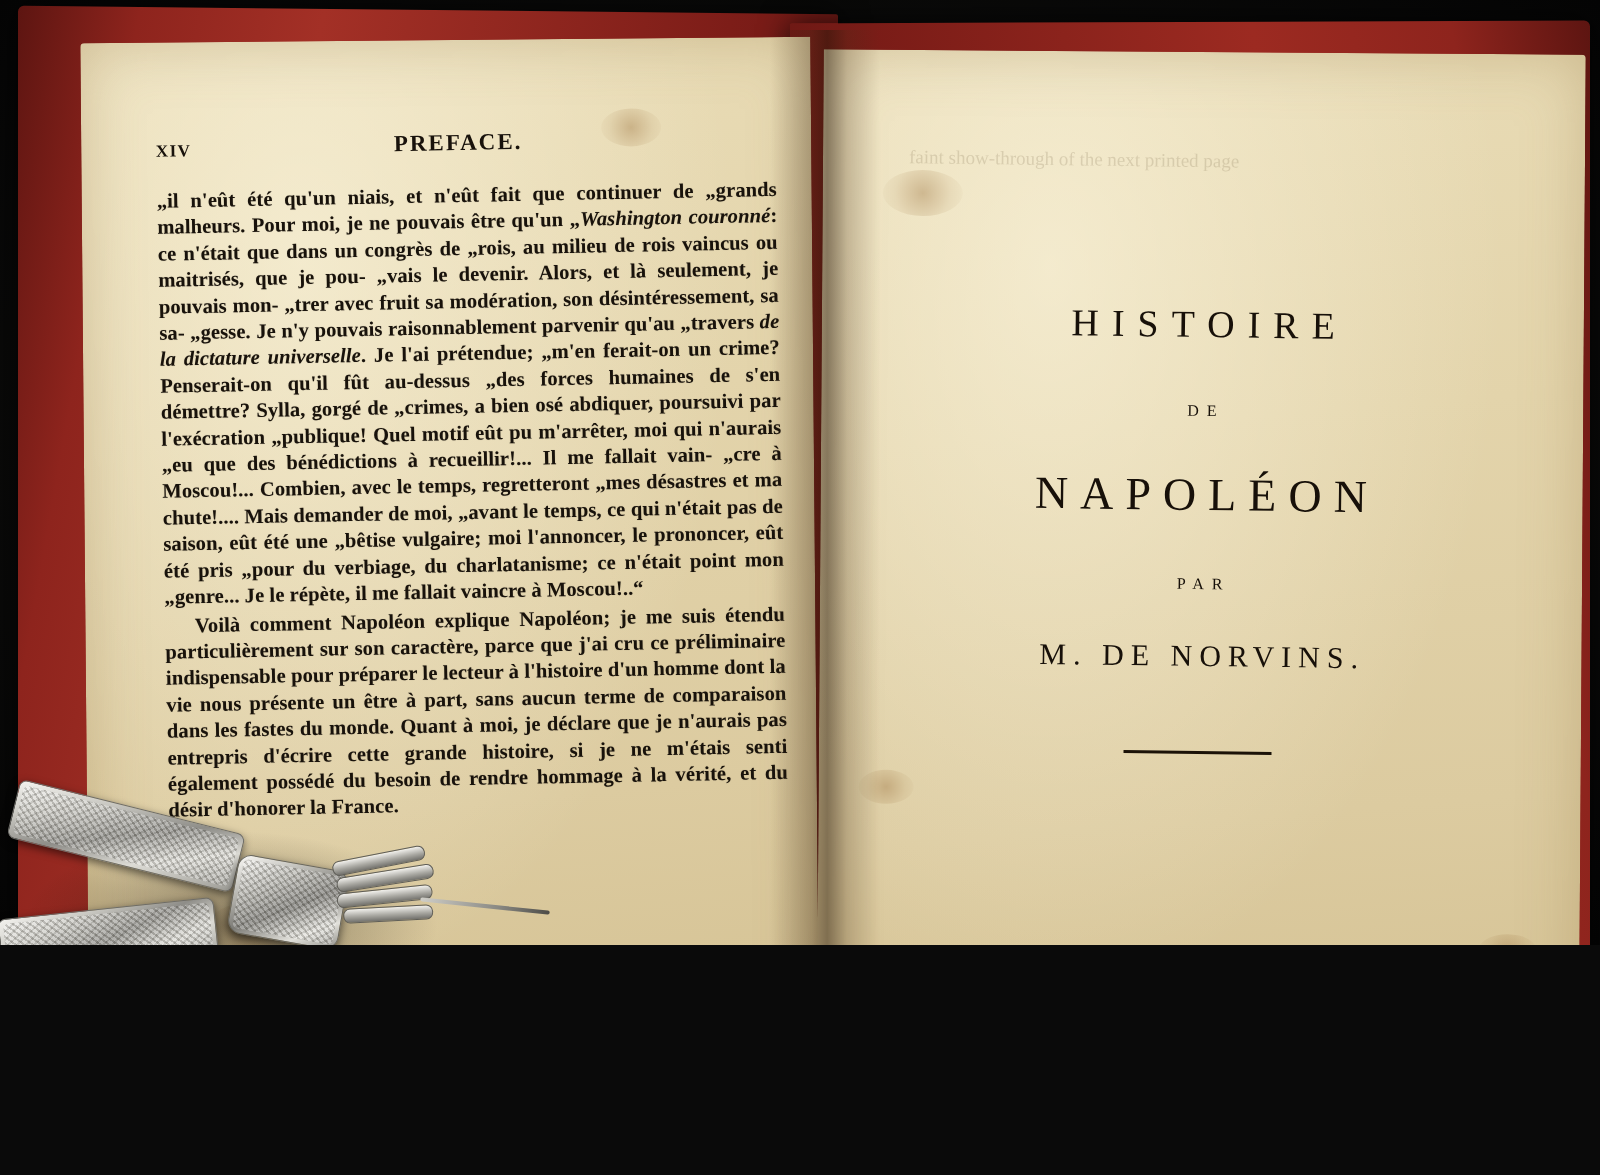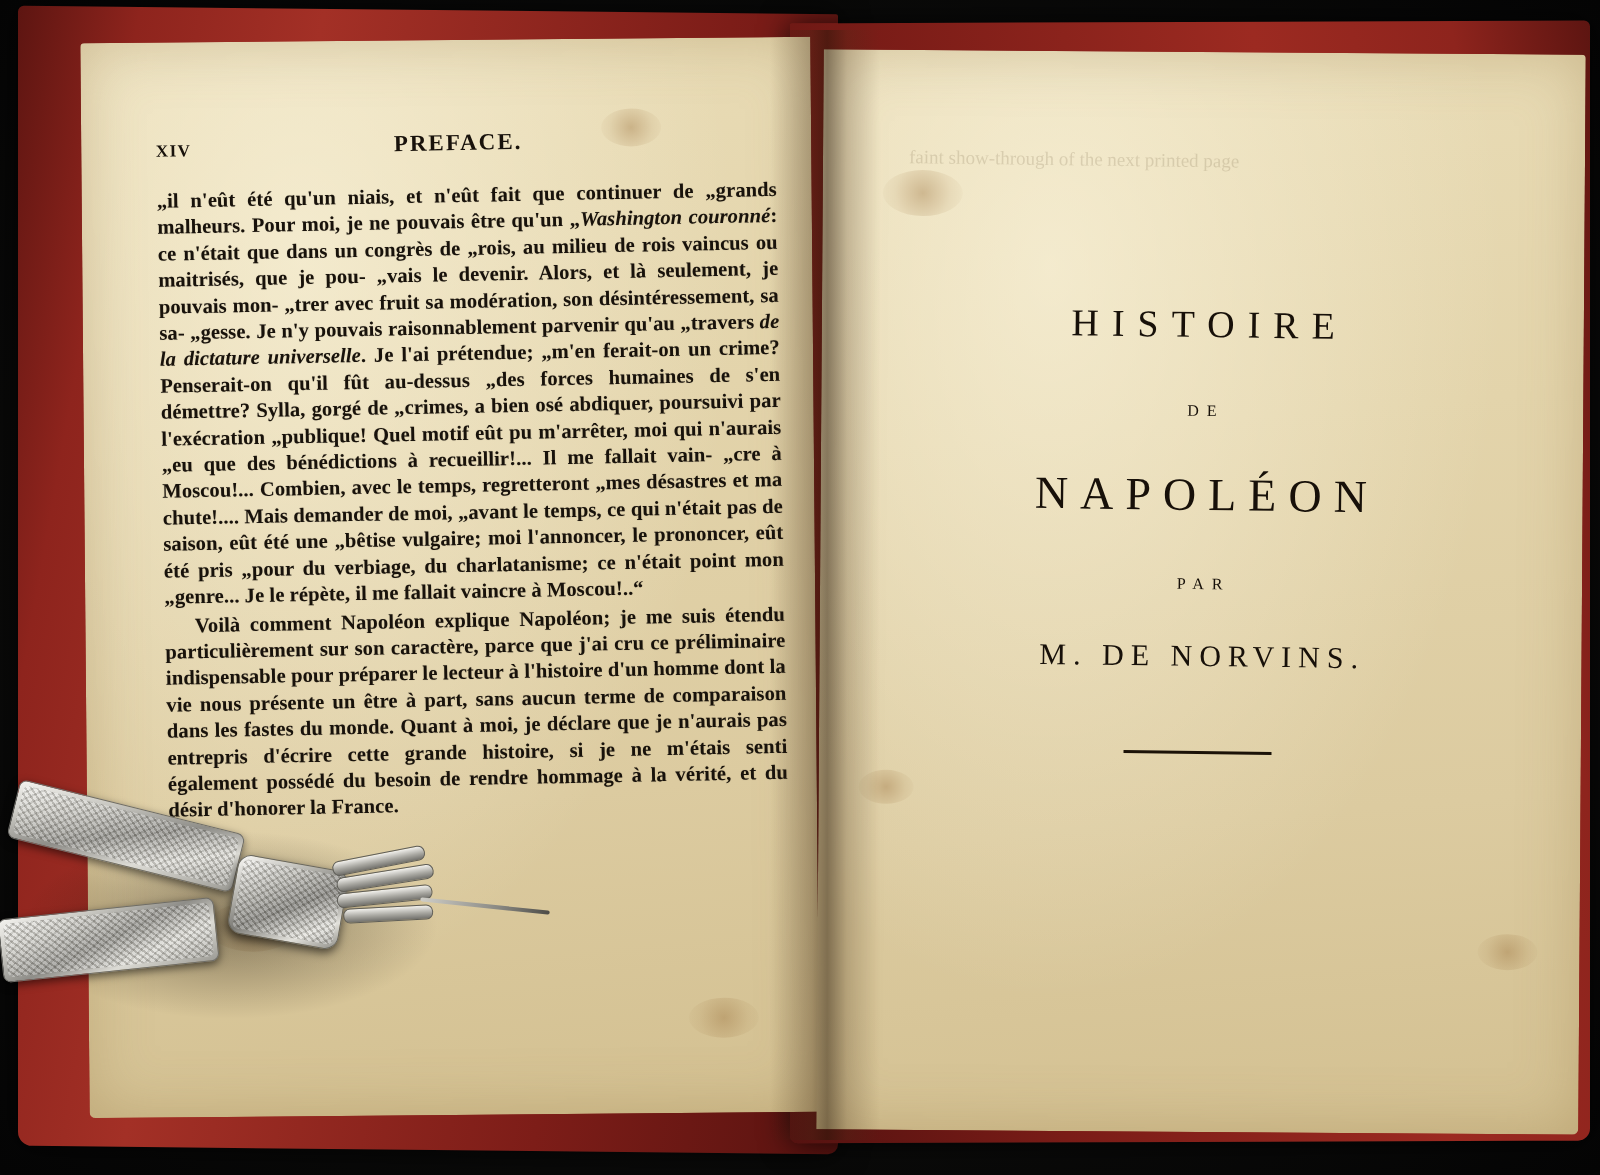--- a/index.html
+++ b/index.html
@@ -10,21 +10,21 @@
   body {
     width: 1600px;
     height: 1175px;
     overflow: hidden;
     font-family: "Liberation Serif", serif;
   }
 
   #scene {
     position: relative;
     width: 1600px;
-    height: 1175px;
+    height: 945px;
     background: radial-gradient(ellipse at 50% 50%, #1b1a18 0%, #0b0b0a 60%, #050505 100%);
     overflow: hidden;
   }
 
   
   .cover {
     position: absolute;
     background: linear-gradient(180deg, #7e1f1c 0%, #9b2b22 30%, #6d1a16 100%);
     box-shadow: 0 0 30px rgba(0,0,0,0.75);
   }

